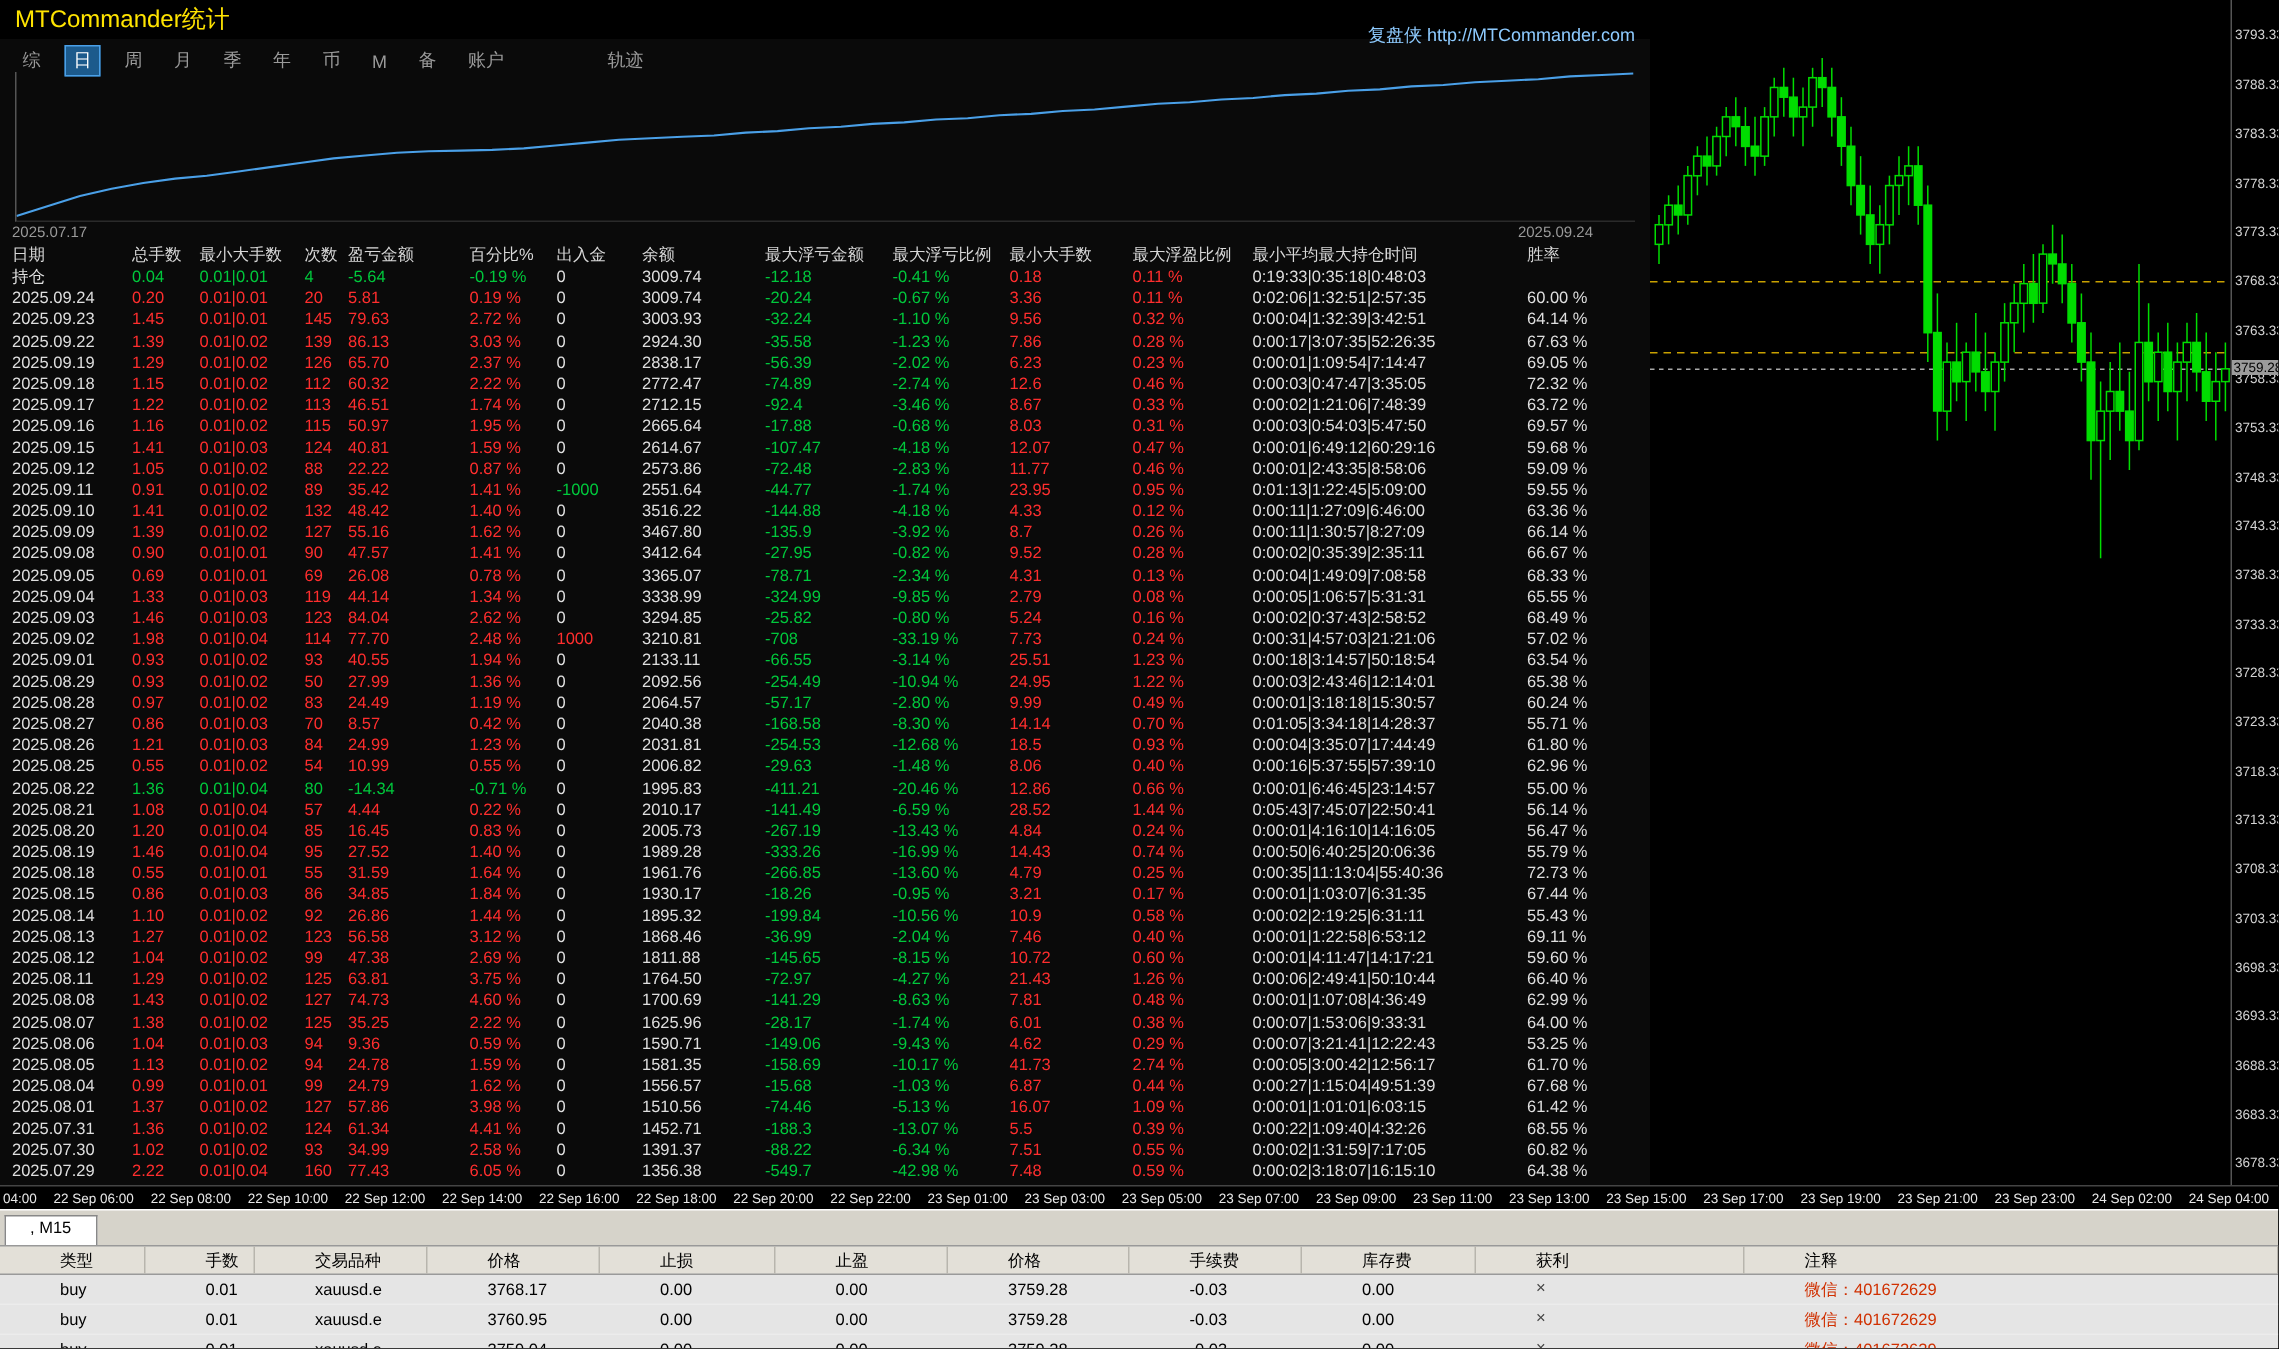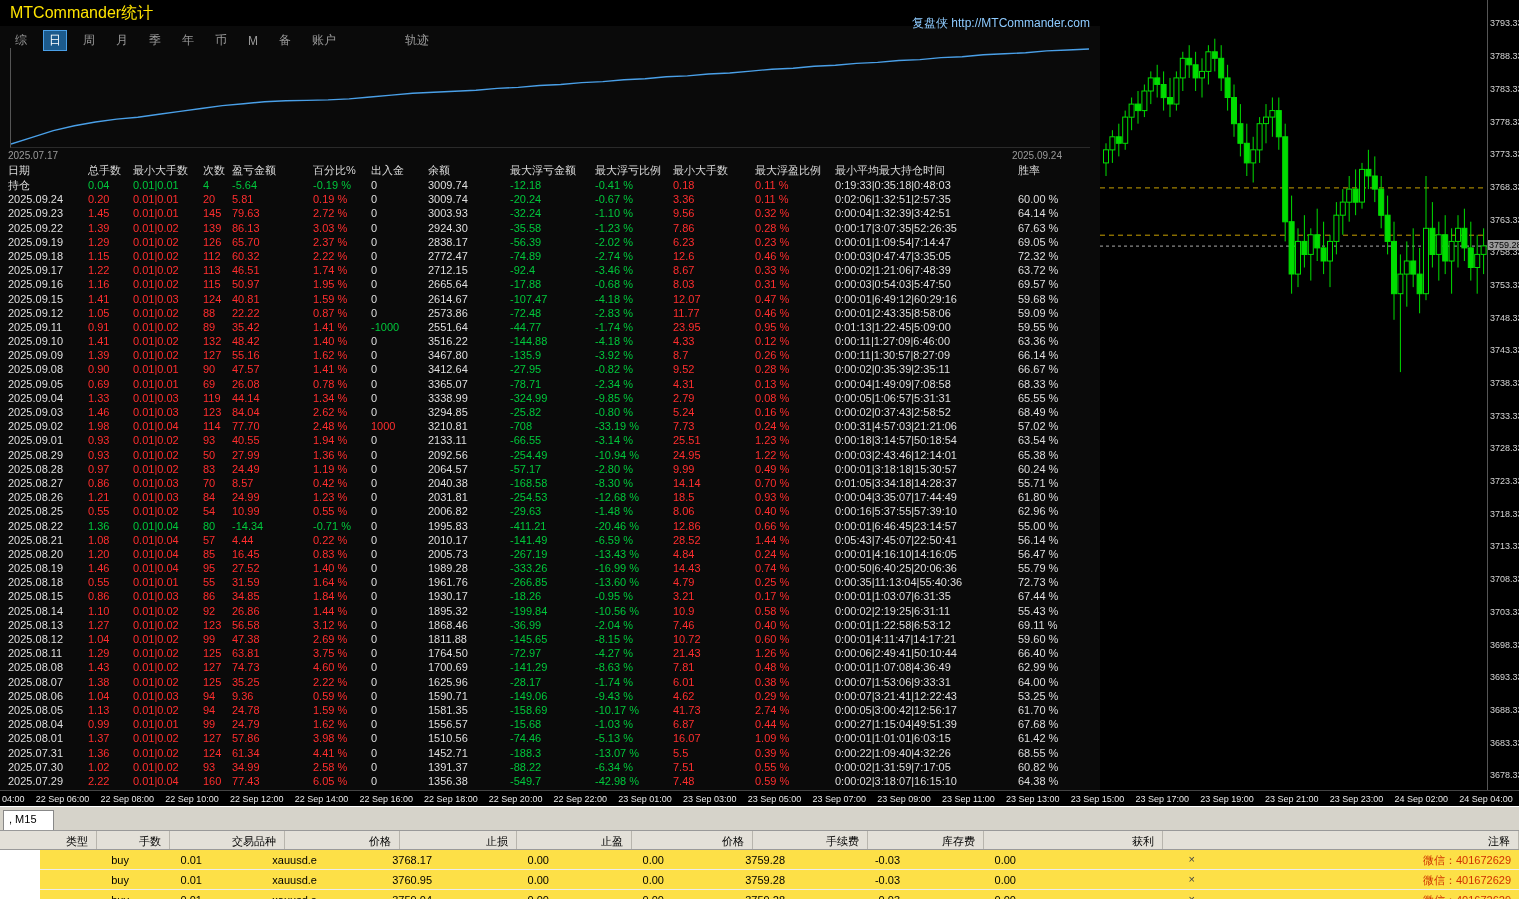--- a/index.html
+++ b/index.html
@@ -46,32 +46,32 @@
   
   .time-axis { position:absolute; left:0; top:790px; width:1519px; height:16px; background:#000;
                border-top:1px solid #444; color:#e8e8e8; font-size:9px;
                display:flex; justify-content:space-between; align-items:center; padding:0 6px 0 2px; z-index:4; }
   .time-axis span { white-space:nowrap; }
 
   
   .tabstrip { position:absolute; left:0; top:806px; width:1519px; height:24px; background:#d6d3ca;
               border-top:1px solid #fff; display:flex; align-items:flex-end; padding-left:3px; z-index:4; }
   .chart-tab { background:#fff; border:1px solid #888; border-bottom:none; font-size:11px;
-               padding:2px 16px 2px 5px; color:#000; height:20px; }
+               padding:2px 16px 2px 16px; color:#000; height:20px; }
 
   
   .trade-panel { position:absolute; left:0; top:830px; width:1519px; height:69px; background:#fff;
                  overflow:hidden; z-index:4; }
   .trow { display:grid;
           grid-template-columns:97px 73px 115px 115px 117px 115px 121px 115px 116px 179px 1fr;
           height:20px; line-height:20px; font-size:11px; color:#000; }
   .trow.theader { background:#e3e0d8; border-top:1px solid #999; border-bottom:1px solid #9a9a9a; }
   .trow.theader .tcell { border-right:1px solid #b8b5ad; font-weight:normal; }
-  .trow.body { border-bottom:1px solid #ececec; background:#fde047;margin-left:40px; }
-  .tcell { text-align:right; padding-right:8px; white-space:nowrap; overflow:hidden; }
+  .trow.body { border-bottom:1px solid #ececec; background:#e5e5e5; }
+  .tcell { padding-right:8px; white-space:nowrap; overflow:hidden;padding-left:40px; }
   .profit-cell { display:flex; justify-content:flex-end; gap:10px; padding-right:8px;flex-direction:column; }
   .profit-val { color:var(--profit-neg); }
   .profit-val.pos { color:#007700; }
   .close-x { color:#444; cursor:pointer; }
   .comment { color:var(--comment-red); }
 </style>
 </head>
 <body>
 
 <div id="screen">

